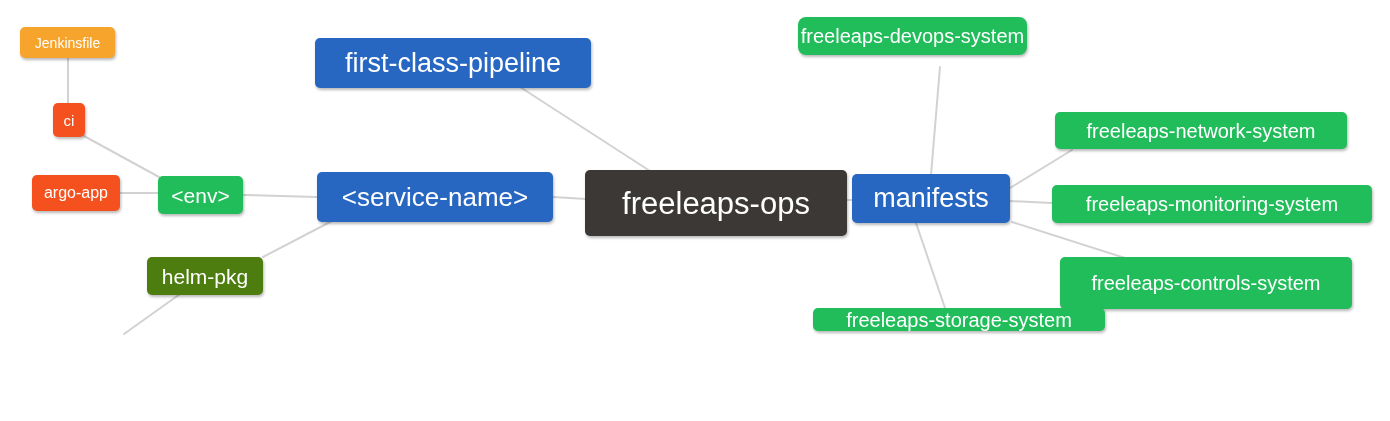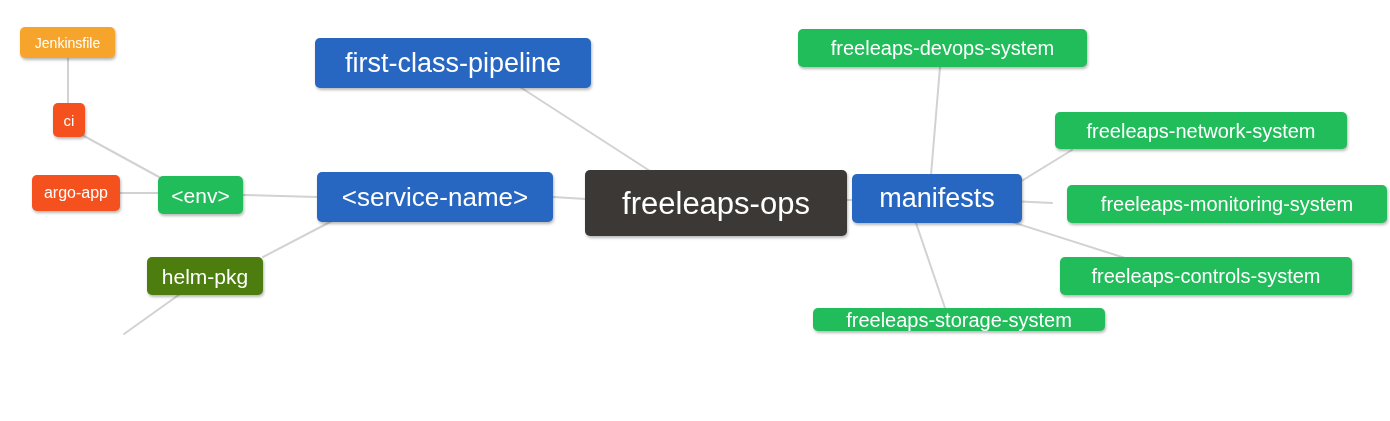--- a/index.html
+++ b/index.html
@@ -55,24 +55,24 @@
       <line x1="845" y1="200" x2="853" y2="200" stroke="#d2d2d2" stroke-width="2" stroke-linecap="round"></line>
       <line x1="940" y1="67" x2="931" y2="175" stroke="#d2d2d2" stroke-width="2" stroke-linecap="round"></line>
       <line x1="1010" y1="188" x2="1072" y2="150" stroke="#d2d2d2" stroke-width="2" stroke-linecap="round"></line>
       <line x1="1010" y1="201" x2="1052" y2="203" stroke="#d2d2d2" stroke-width="2" stroke-linecap="round"></line>
       <line x1="1012" y1="222" x2="1125" y2="258" stroke="#d2d2d2" stroke-width="2" stroke-linecap="round"></line>
       <line x1="916" y1="223" x2="945" y2="308" stroke="#d2d2d2" stroke-width="2" stroke-linecap="round"></line>
     </svg>
 <div class="node" style="left: 585px; top: 170px; width: 262px; height: 66px; font-size: 31px; background: rgb(59, 56, 53);">freeleaps-ops</div>
     <div class="node" style="left: 315px; top: 38px; width: 276px; height: 50px; font-size: 27px; background: rgb(39, 103, 194);">first-class-pipeline</div>
     <div class="node" style="left: 317px; top: 172px; width: 236px; height: 50px; font-size: 26px; background: rgb(39, 103, 194);">&lt;service-name&gt;</div>
-    <div class="node" style="left: 852px; top: 174px; width: 170px; height: 49px; font-size: 27px; background: rgb(39, 103, 194);">manifests</div>
+    <div class="node" style="left: 852px; top: 174px; width: 158px; height: 49px; font-size: 27px; background: rgb(39, 103, 194);">manifests</div>
     <div class="node" style="left: 158px; top: 176px; width: 85px; height: 38px; font-size: 21px; background: rgb(34, 189, 91);">&lt;env&gt;</div>
     <div class="node" style="left: 147px; top: 257px; width: 116px; height: 38px; font-size: 21px; background: #4d7c0f;">helm-pkg</div>
     <div class="node" style="left: 53px; top: 103px; width: 32px; height: 34px; font-size: 15px; background: rgb(244, 81, 30);">ci</div>
     <div class="node" style="left: 32px; top: 175px; width: 88px; height: 36px; font-size: 16px; background: rgb(244, 81, 30);">argo-app</div>
     <div class="node" style="left: 20px; top: 27px; width: 95px; height: 31px; font-size: 14px; background: rgb(247, 164, 45);">Jenkinsfile</div>
-    <div class="node" style="left: 798px; top: 29px; width: 289px; height: 38px; font-size: 20px; background: rgb(34, 189, 91);">freeleaps-devops-system</div>
+    <div class="node" style="left: 798px; top: 17px; width: 229px; height: 38px; font-size: 20px; background: rgb(34, 189, 91); border-radius: 8px;">freeleaps-devops-system</div>
     <div class="node" style="left: 1055px; top: 112px; width: 292px; height: 37px; font-size: 20px; background: rgb(34, 189, 91);">freeleaps-network-system</div>
-    <div class="node" style="left: 1052px; top: 185px; width: 320px; height: 38px; font-size: 20px; background: rgb(34, 189, 91); margin-left: 15px;">freeleaps-monitoring-system</div>
-    <div class="node" style="left: 1060px; top: 257px; width: 292px; height: 38px; font-size: 20px; background: rgb(34, 189, 91);">freeleaps-controls-system</div>
+    <div class="node" style="left: 1052px; top: 185px; width: 320px; height: 38px; font-size: 20px; background: rgb(34, 189, 91);">freeleaps-monitoring-system</div>
+    <div class="node" style="left: 1060px; top: 257px; width: 292px; height: 52px; font-size: 20px; background: rgb(34, 189, 91);">freeleaps-controls-system</div>
     <div class="node" style="left: 813px; top: 308px; width: 292px; height: 23px; font-size: 20px; background: rgb(34, 189, 91);">freeleaps-storage-system</div>
   </div>
 
 </body></html>

